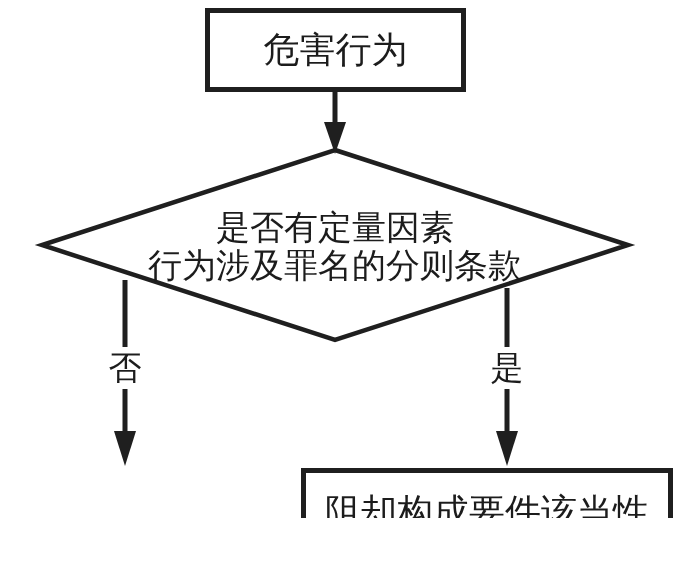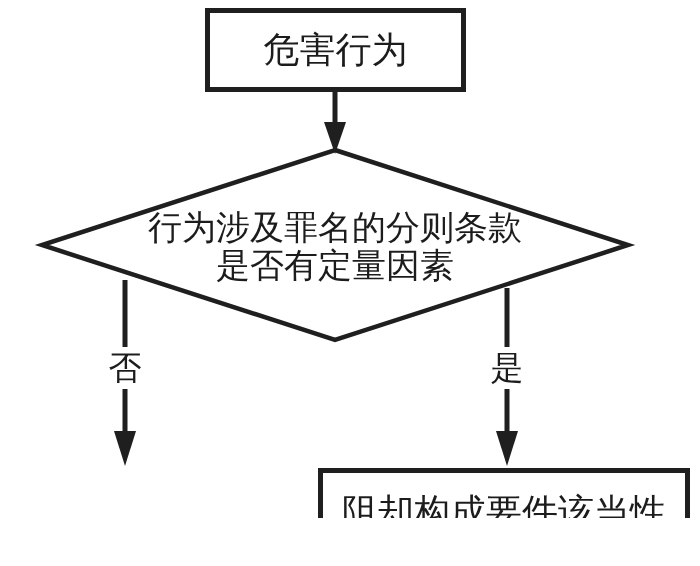--- a/index.html
+++ b/index.html
@@ -40,21 +40,21 @@
     font-size: 36px;
   }
   .node-no-result {
     left: 5px;
     top: 468px;
     width: 235px;
     height: 88px;
     font-size: 36px;
   }
   .node-yes-result {
-    left: 318px;
+    left: 301px;
     top: 468px;
     width: 372px;
     height: 88px;
     font-size: 36px;
   }
   .decision-text {
     position: absolute;
     left: 90px;
     top: 208px;
     width: 490px;
@@ -111,22 +111,22 @@
 
     <line x1="507" y1="288" x2="507" y2="434" stroke="#1f1f1f" stroke-width="5"></line>
     <polygon points="496,431 518,431 507,466" fill="#1f1f1f"></polygon>
   </svg>
 
   <div class="node node-start">
     <span>危害行为</span>
   </div>
 
   <div class="decision-text">
+    <span>是否有定量因素</span>
     <span>行为涉及罪名的分则条款</span>
-    <span>是否有定量因素</span>
   </div>
 
   <div class="branch-label branch-label-no">否</div>
   <div class="branch-label branch-label-yes">是</div>
 
 
   <div class="node node-yes-result">
     <span>阻却构成要件该当性</span>
   </div>
 

